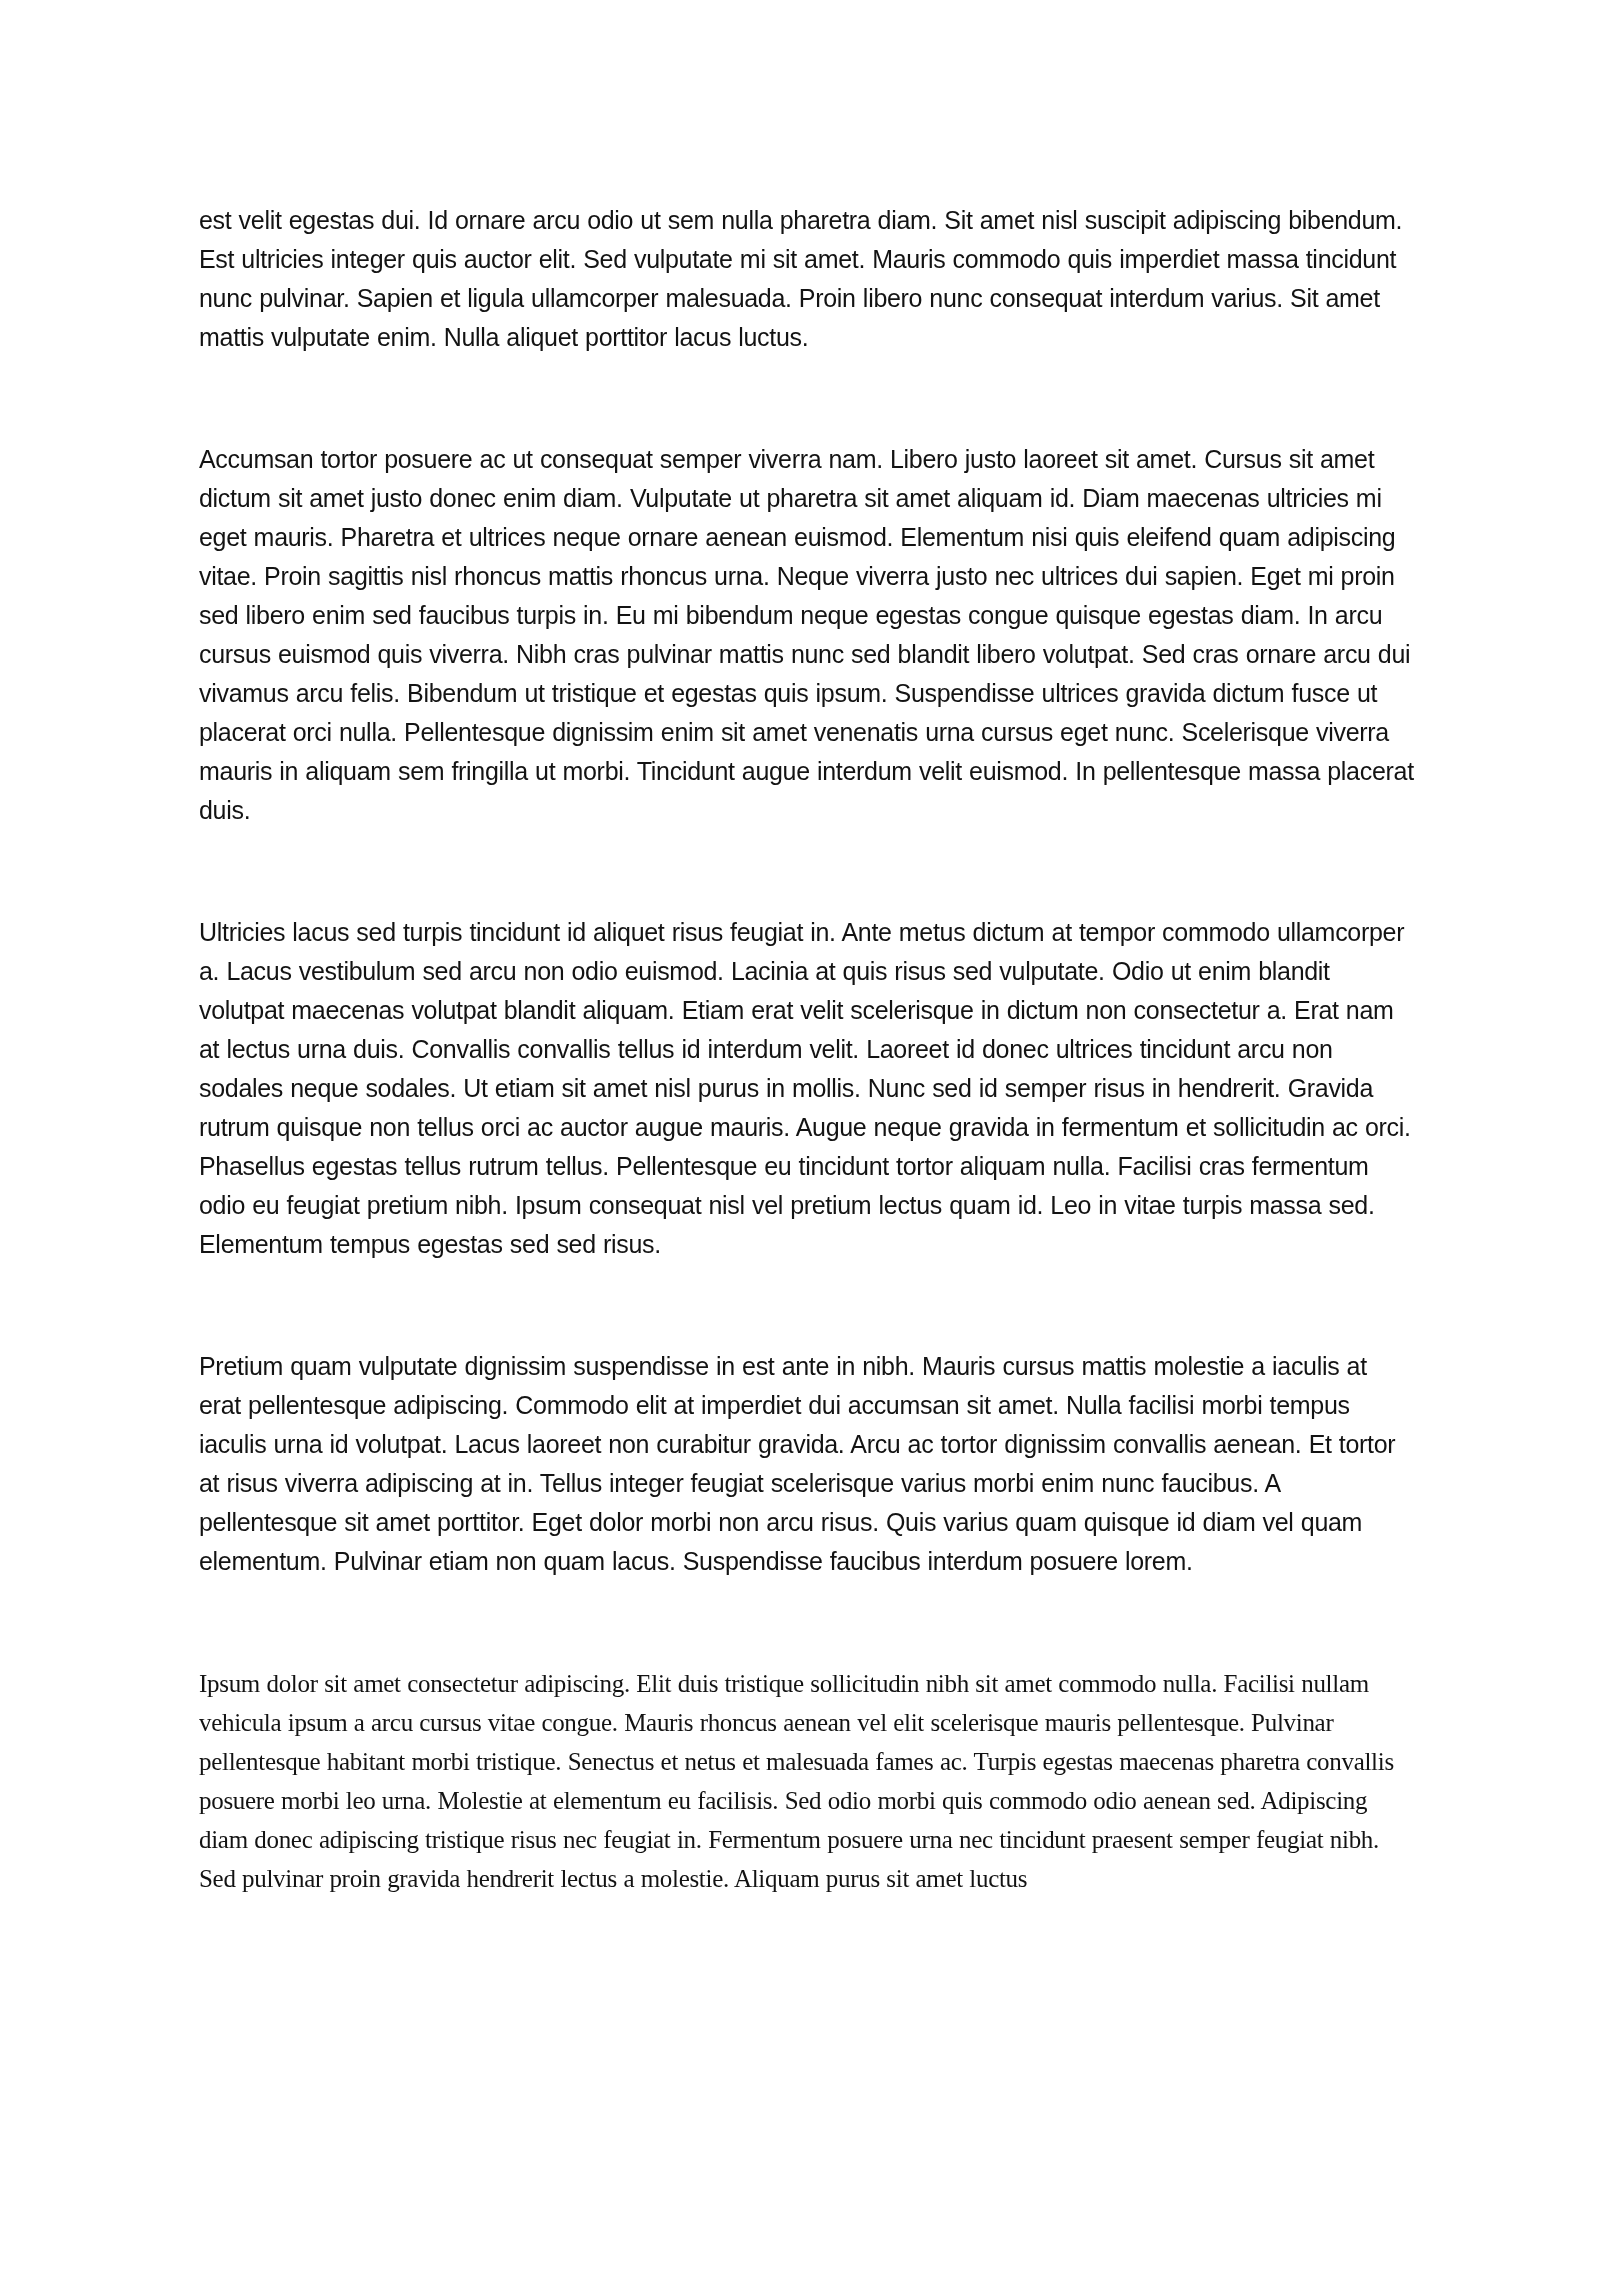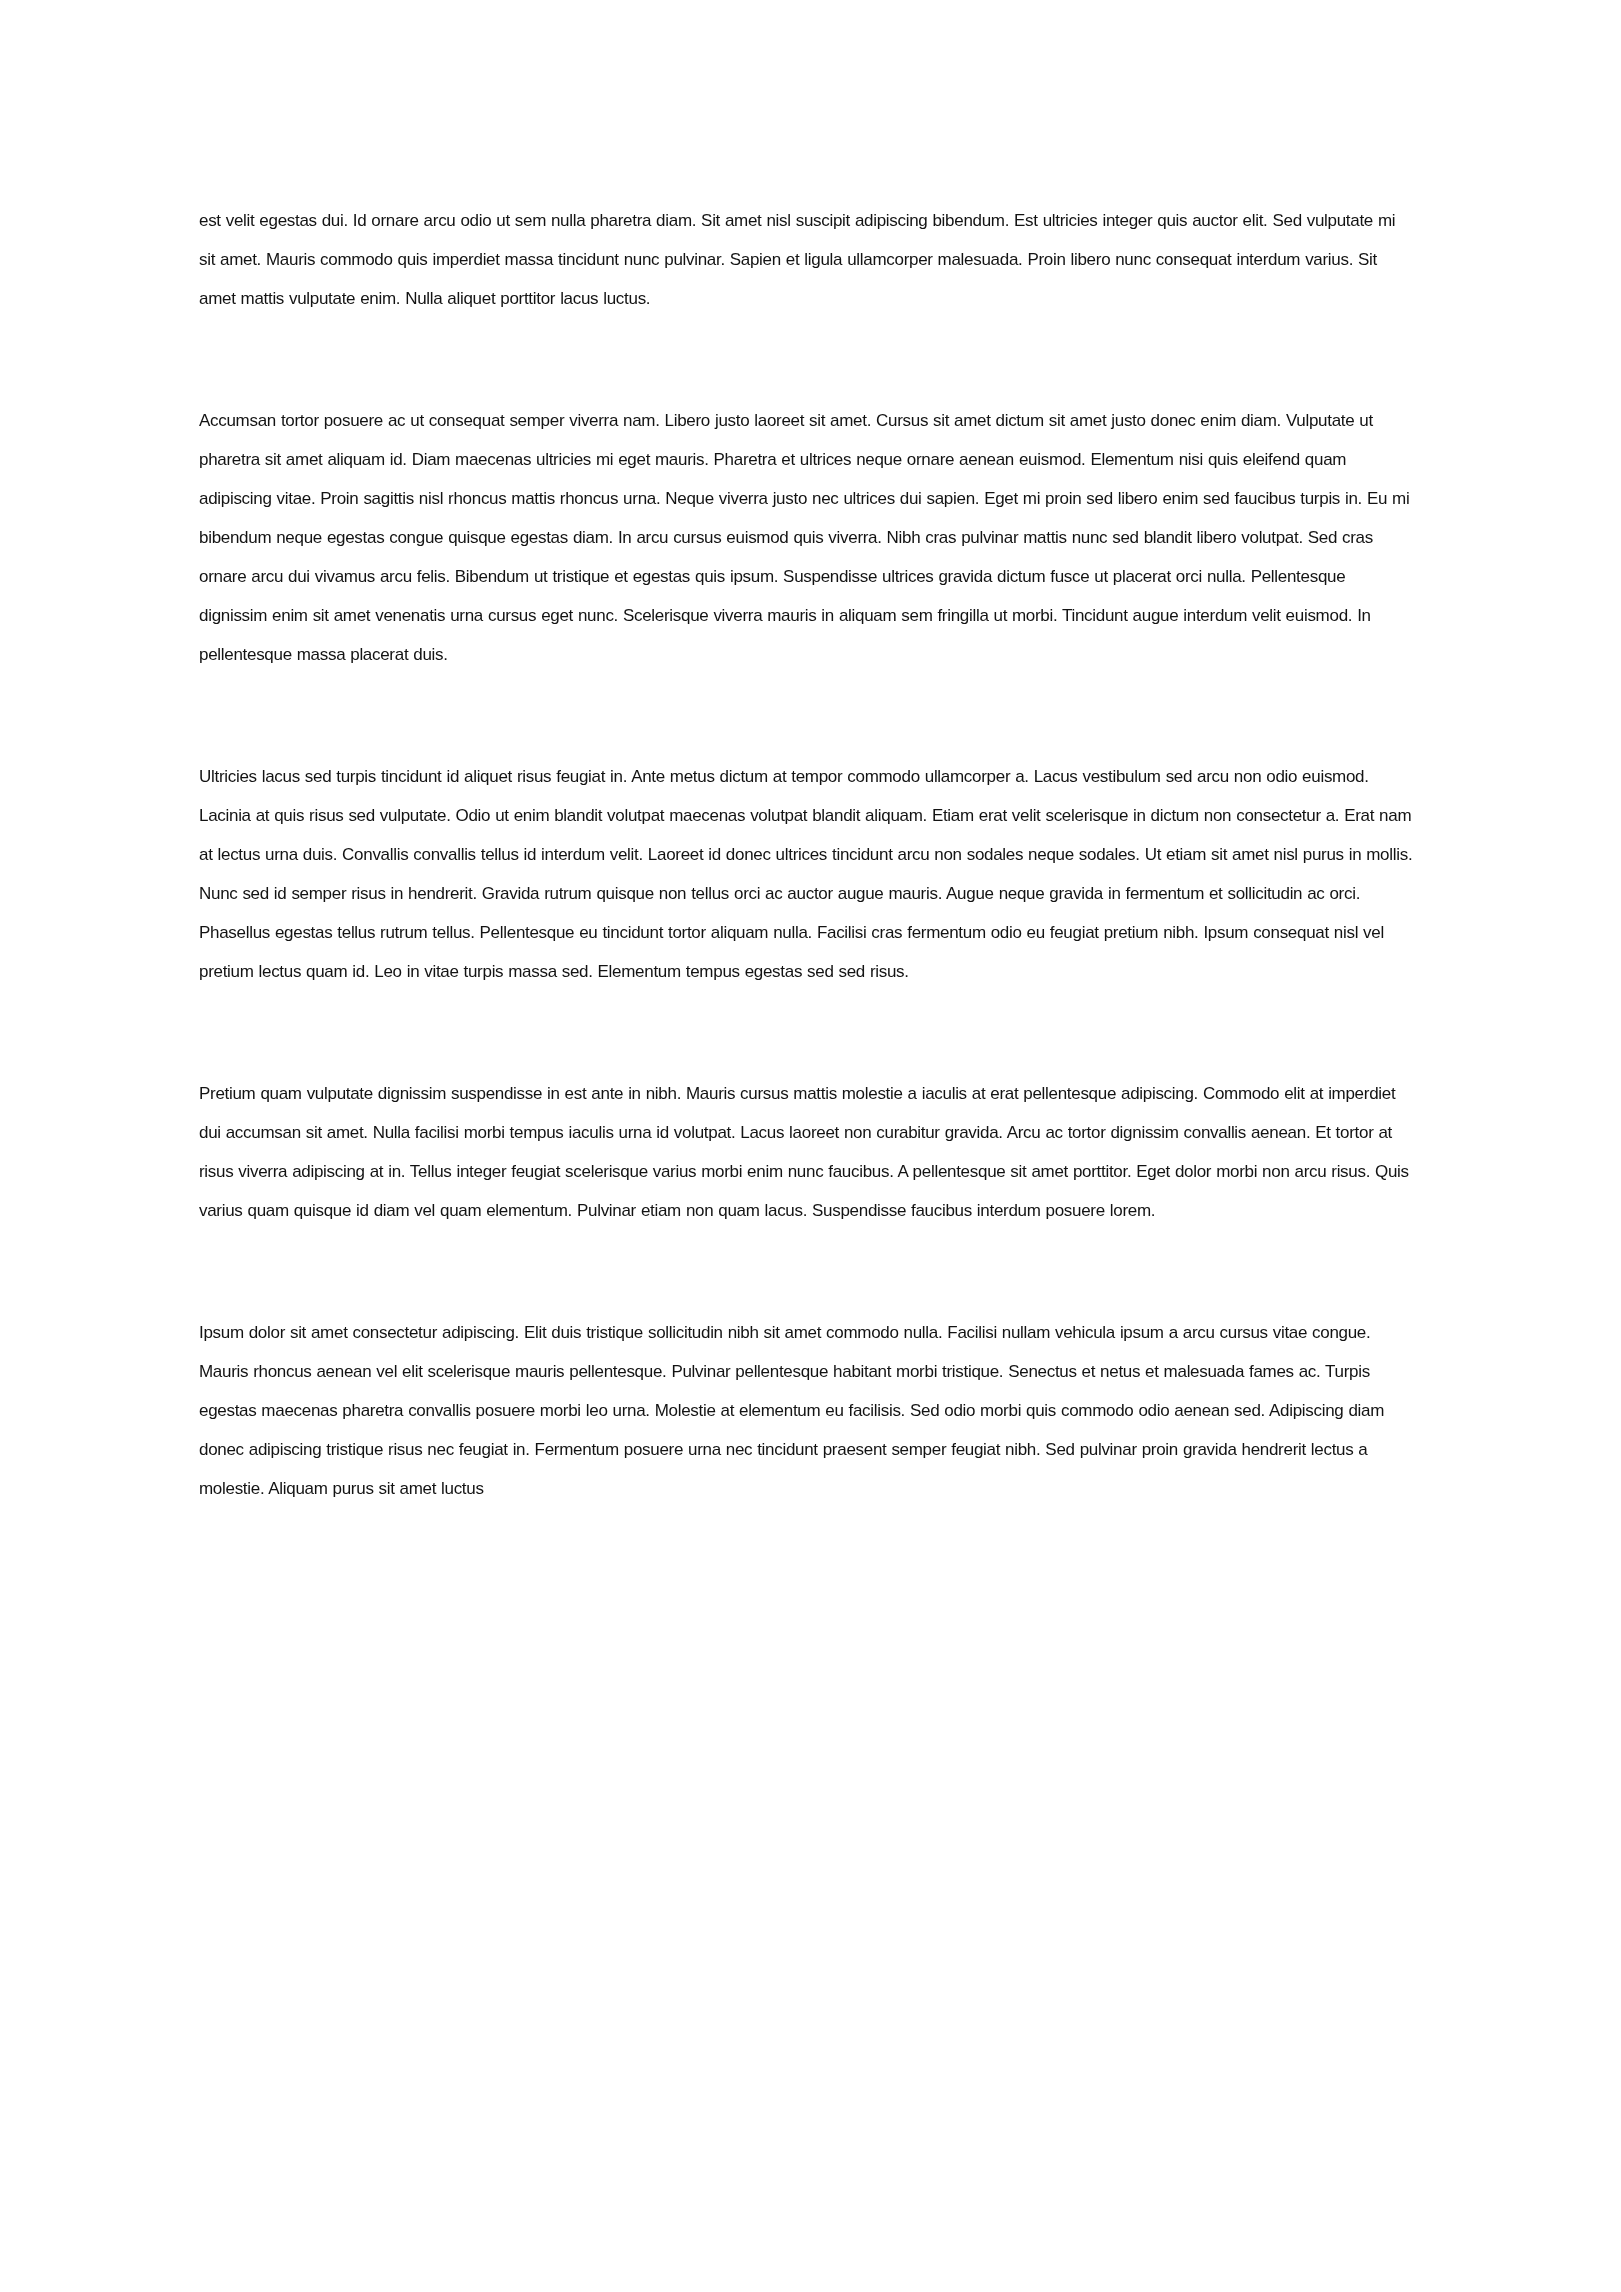--- a/index.html
+++ b/index.html
@@ -17,28 +17,29 @@
     }
     .content {
       position: absolute;
       left: 199px;
       top: 201px;
       width: 1215px;
       color: var(--text-color, #131313);
     }
     .content p {
       margin: 0 0 83px 0;
-      font-size: 17px;
+      font-size: 25px;
       line-height: 39px;
       letter-spacing: -0.3px;
       text-align: left;
       word-spacing: 0.5px;
     }
     .content p:last-child {
       margin-bottom: 8px;
+      font-family: Liberation Serif, serif;
     }
   </style>
 </head>
 <body>
 
 <div class="page">
   <div class="content">
     <p>est velit egestas dui. Id ornare arcu odio ut sem nulla pharetra diam. Sit amet nisl suscipit adipiscing bibendum. Est ultricies integer quis auctor elit. Sed vulputate mi sit amet. Mauris commodo quis imperdiet massa tincidunt nunc pulvinar. Sapien et ligula ullamcorper malesuada. Proin libero nunc consequat interdum varius. Sit amet mattis vulputate enim. Nulla aliquet porttitor lacus luctus.</p>
     <p>Accumsan tortor posuere ac ut consequat semper viverra nam. Libero justo laoreet sit amet. Cursus sit amet dictum sit amet justo donec enim diam. Vulputate ut pharetra sit amet aliquam id. Diam maecenas ultricies mi eget mauris. Pharetra et ultrices neque ornare aenean euismod. Elementum nisi quis eleifend quam adipiscing vitae. Proin sagittis nisl rhoncus mattis rhoncus urna. Neque viverra justo nec ultrices dui sapien. Eget mi proin sed libero enim sed faucibus turpis in. Eu mi bibendum neque egestas congue quisque egestas diam. In arcu cursus euismod quis viverra. Nibh cras pulvinar mattis nunc sed blandit libero volutpat. Sed cras ornare arcu dui vivamus arcu felis. Bibendum ut tristique et egestas quis ipsum. Suspendisse ultrices gravida dictum fusce ut placerat orci nulla. Pellentesque dignissim enim sit amet venenatis urna cursus eget nunc. Scelerisque viverra mauris in aliquam sem fringilla ut morbi. Tincidunt augue interdum velit euismod. In pellentesque massa placerat duis.</p>
     <p>Ultricies lacus sed turpis tincidunt id aliquet risus feugiat in. Ante metus dictum at tempor commodo ullamcorper a. Lacus vestibulum sed arcu non odio euismod. Lacinia at quis risus sed vulputate. Odio ut enim blandit volutpat maecenas volutpat blandit aliquam. Etiam erat velit scelerisque in dictum non consectetur a. Erat nam at lectus urna duis. Convallis convallis tellus id interdum velit. Laoreet id donec ultrices tincidunt arcu non sodales neque sodales. Ut etiam sit amet nisl purus in mollis. Nunc sed id semper risus in hendrerit. Gravida rutrum quisque non tellus orci ac auctor augue mauris. Augue neque gravida in fermentum et sollicitudin ac orci. Phasellus egestas tellus rutrum tellus. Pellentesque eu tincidunt tortor aliquam nulla. Facilisi cras fermentum odio eu feugiat pretium nibh. Ipsum consequat nisl vel pretium lectus quam id. Leo in vitae turpis massa sed. Elementum tempus egestas sed sed risus.</p>

